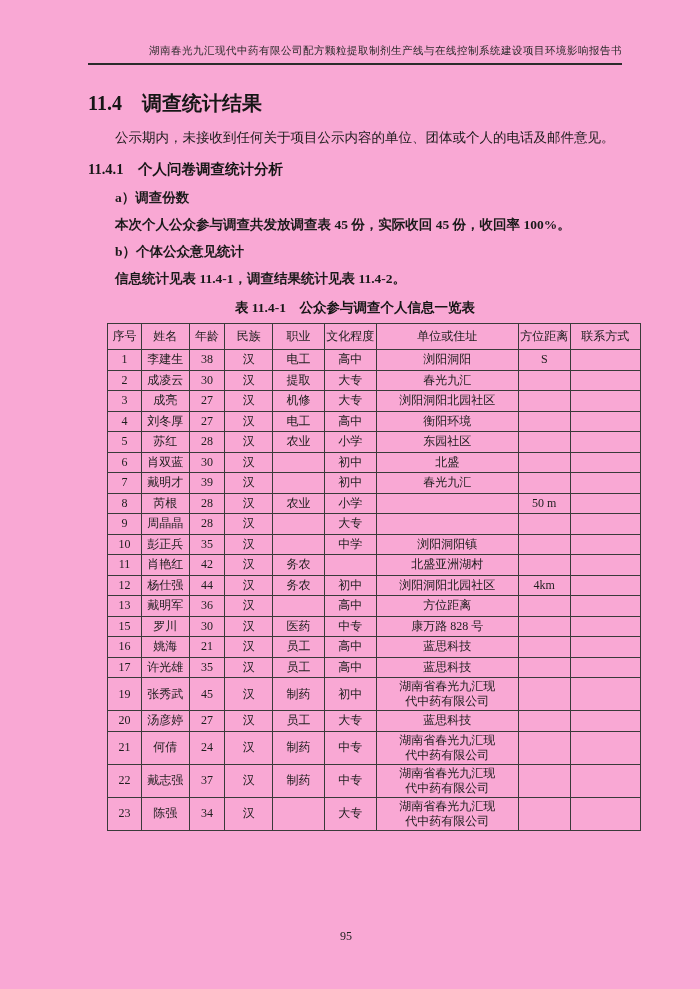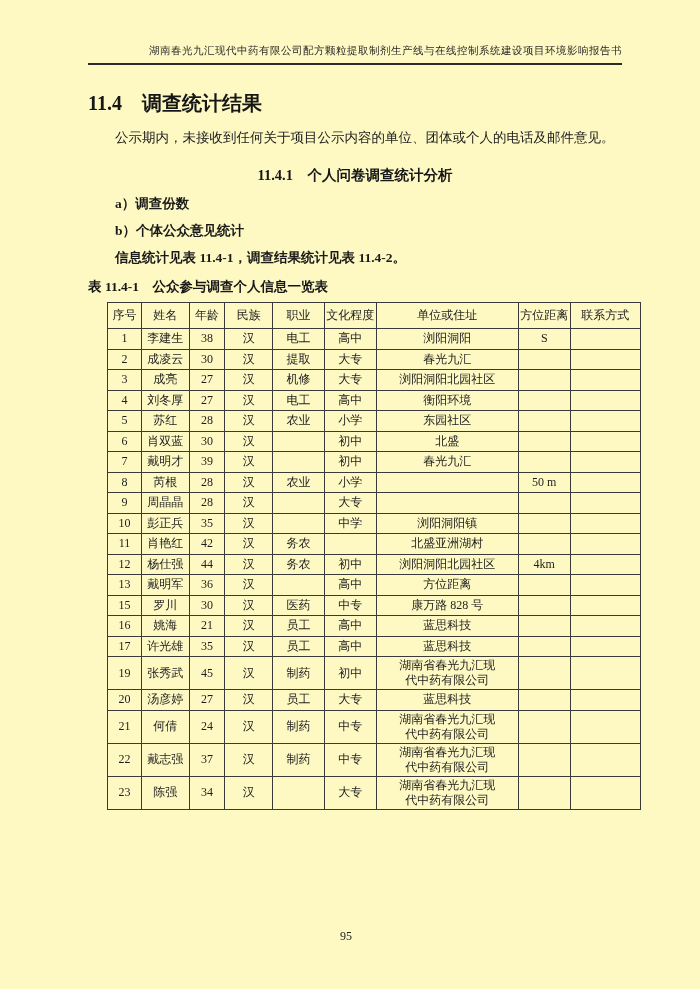--- a/index.html
+++ b/index.html
@@ -5,21 +5,21 @@
   * { box-sizing: border-box; margin: 0; padding: 0; }
   html, body { background: #ffffff; }
   body {
     width: 700px; height: 989px;
     font-family: "Liberation Serif", "DejaVu Serif", serif;
     color: #161616;
   }
   .page {
     position: relative;
     width: 700px; height: 989px;
-    background: #fef9c3;
+    background: #f9a8d4;
     padding: 44px 78px 0 88px;
     overflow: hidden;
   }
   .doc-header {
     text-align: right;
     font-size: 10.5px;
     letter-spacing: 0.5px;
     color: #2a2a2a;
     padding-bottom: 5px;
     border-bottom: 2px solid #2b2b2b;
@@ -31,29 +31,28 @@
   }
   .para {
     font-size: 13.5px;
     line-height: 2.0;
     text-indent: 2em;
     text-align: justify;
     color: #1a1a1a;
   }
   .p-first { margin-top: 7px; }
   .h2 {
-    margin-top: 15px;
+    margin-top: 9px;
     font-size: 14.5px;
     font-weight: bold;
-    text-align: center;
   }
   .list-block { margin-top: 5px; font-weight: bold; }
   .table-title {
     margin-top: 7px;
-    text-align: left;
+    text-align: center;
     font-size: 13.5px;
     font-weight: bold;
   }
   table.info-table {
     margin-top: 6px;
     width: 100%;
     border-collapse: collapse;
     table-layout: fixed;
     font-size: 12px;
     color: #1d1d1d;
@@ -107,20 +106,21 @@
   <div class="doc-header">湖南春光九汇现代中药有限公司配方颗粒提取制剂生产线与在线控制系统建设项目环境影响报告书</div>
 
   <div class="h1">11.4　调查统计结果</div>
 
   <p class="para p-first">公示期内，未接收到任何关于项目公示内容的单位、团体或个人的电话及邮件意见。</p>
 
   <div class="h2">11.4.1　个人问卷调查统计分析</div>
 
   <div class="list-block">
     <p class="para">a）调查份数</p>
+    <p class="para">本次个人公众参与调查共发放调查表 45 份，实际收回 45 份，收回率 100%。</p>
     <p class="para">b）个体公众意见统计</p>
     <p class="para">信息统计见表 11.4-1，调查结果统计见表 11.4-2。</p>
   </div>
 
   <div class="table-title">表 11.4-1　公众参与调查个人信息一览表</div>
 
   <table class="info-table">
     <colgroup>
       <col class="c-index">
         <col class="c-name">

